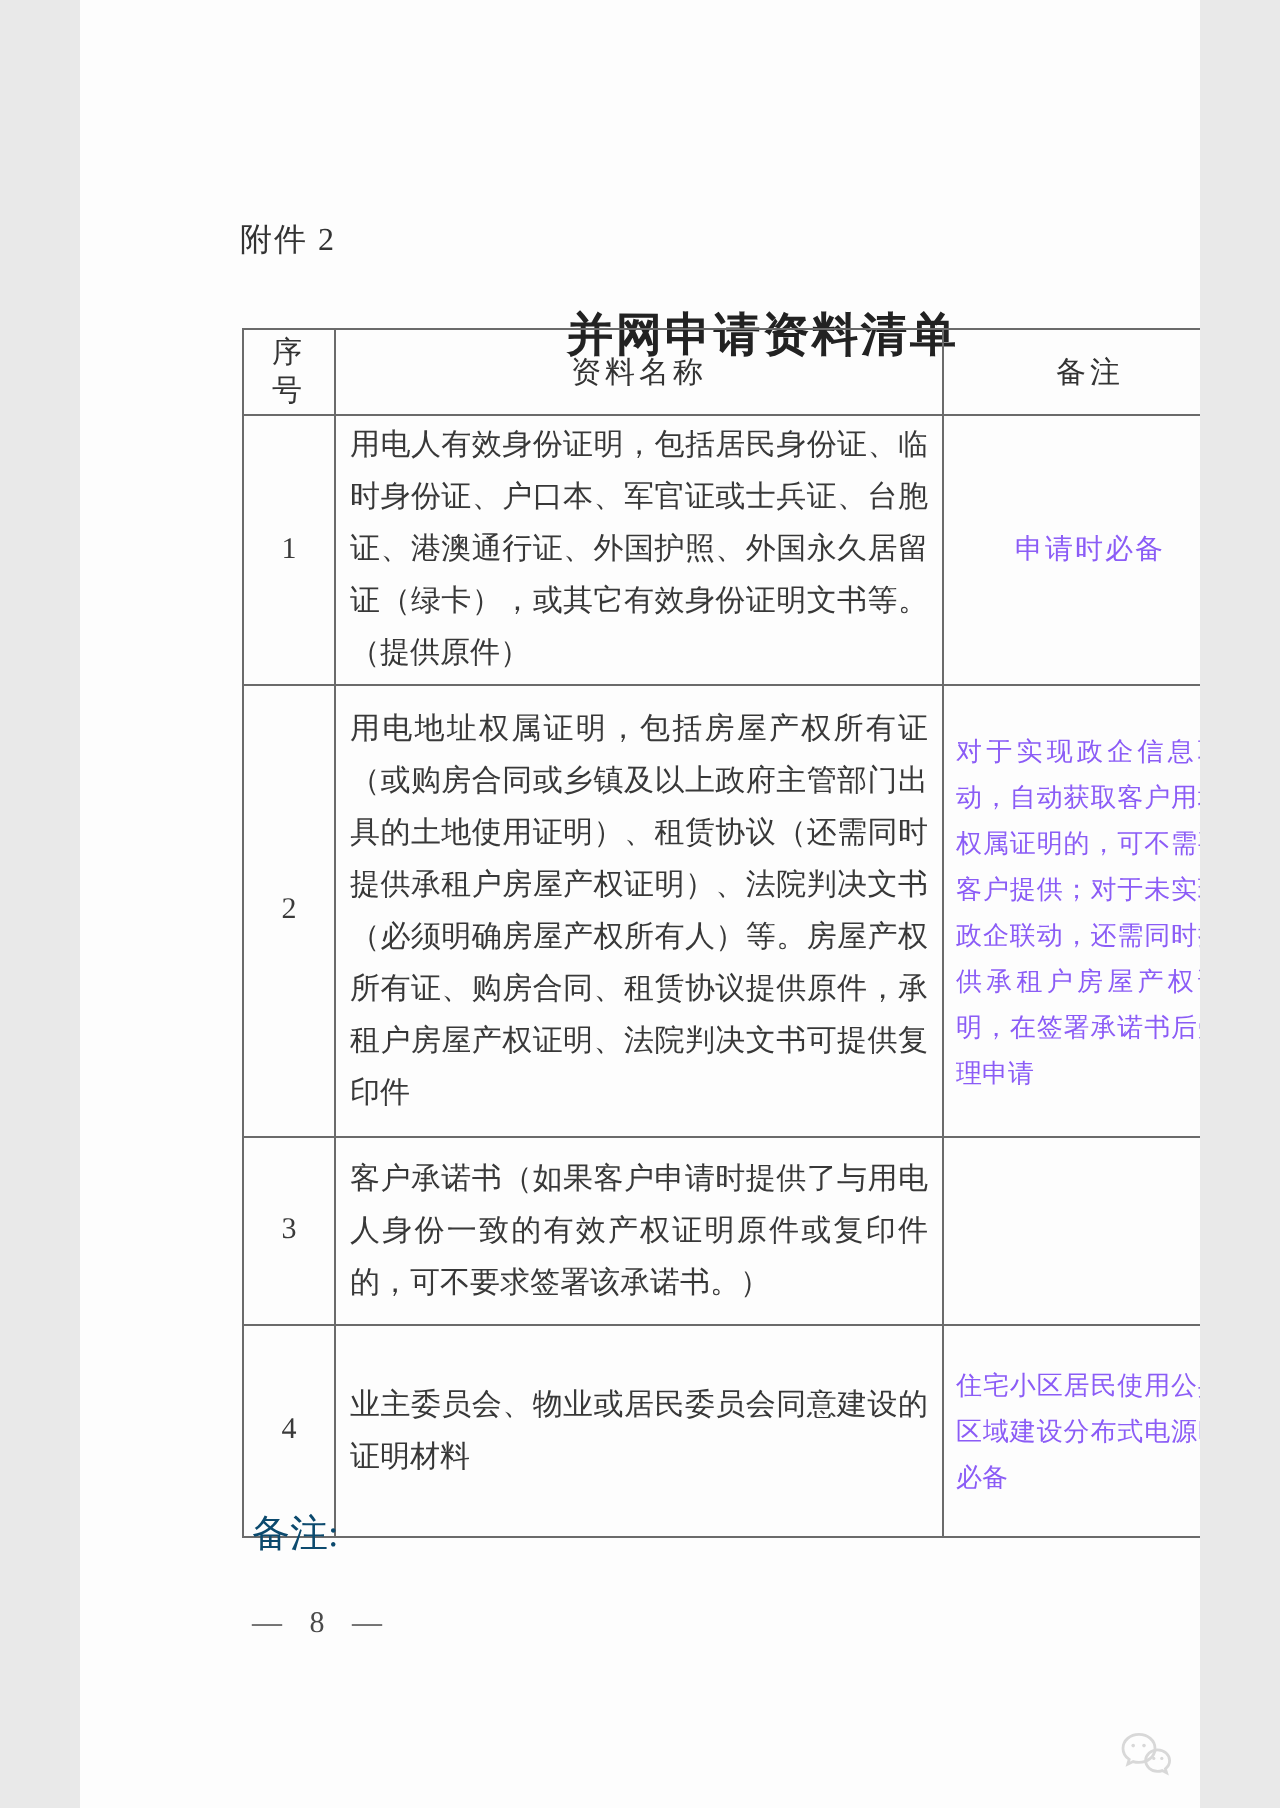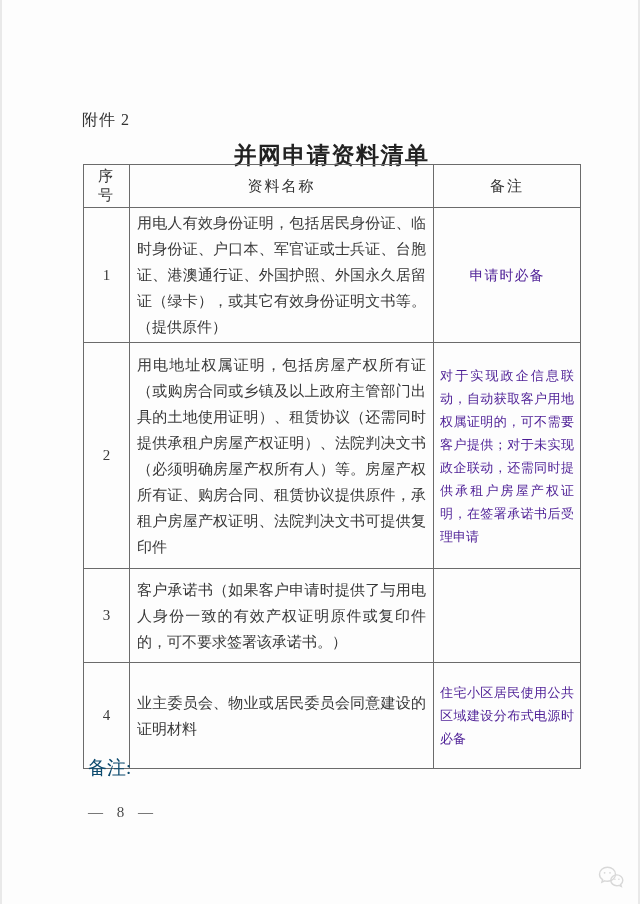--- a/index.html
+++ b/index.html
@@ -1,27 +1,27 @@
 <!DOCTYPE html>
 <html><head>
 <meta charset="utf-8">
 <style>
   html,body{margin:0;padding:0;background:#e9e9e9;}
   .sheet{
-    position:relative;width:636px;height:904px;margin:0 auto;
+    position:relative;width:560px;height:904px;margin:0 auto;
     background:#fdfdfd;overflow:hidden;
     font-family:"Liberation Serif","DejaVu Serif",serif;
     color:#3d3d3d;
   }
   .attachment{
     position:absolute;left:80px;top:110px;
     font-size:16px;color:#333;letter-spacing:1px;
   }
   .title{
-    position:absolute;left:81px;top:140px;width:497px;margin:0;
+    position:absolute;left:81px;top:140px;width:497px;margin:12px;
     text-align:center;font-size:23px;font-weight:700;color:#222;
     letter-spacing:1.5px;
   }
   table.doc-table{
     position:absolute;left:81px;top:164px;width:497px;
     border-collapse:collapse;table-layout:fixed;
   }
   .doc-table td,.doc-table th{
     border:1px solid #6b6b6b;vertical-align:middle;
     padding:2px 7px;box-sizing:border-box;
@@ -37,21 +37,21 @@
   tr.r2{height:226px;}
   tr.r3{height:94px;}
   tr.r4{height:85px;}
   td.no{text-align:center;font-size:15px;color:#3a3a3a;}
   td.name{
     font-size:15px;line-height:26px;text-align:justify;
     word-break:break-all;color:#383838;
   }
   td.remark{
     font-size:13px;line-height:23px;text-align:justify;
-    word-break:break-all;color:#4c1d95;padding:18px 6px;
+    word-break:break-all;color:#8b5cf6;padding:18px 6px;
   }
   td.remark.center{text-align:center;font-size:14px;letter-spacing:1px;}
   .notes{
     position:absolute;left:86px;top:757px;display:flex;gap:6px;
     font-size:19px;line-height:21.5px;color:#0c4a6e;
   }
   .notes-label{white-space:nowrap;}
   .pageno{
     position:absolute;left:86px;top:804px;
     font-size:15px;color:#4a4a4a;letter-spacing:5px;

